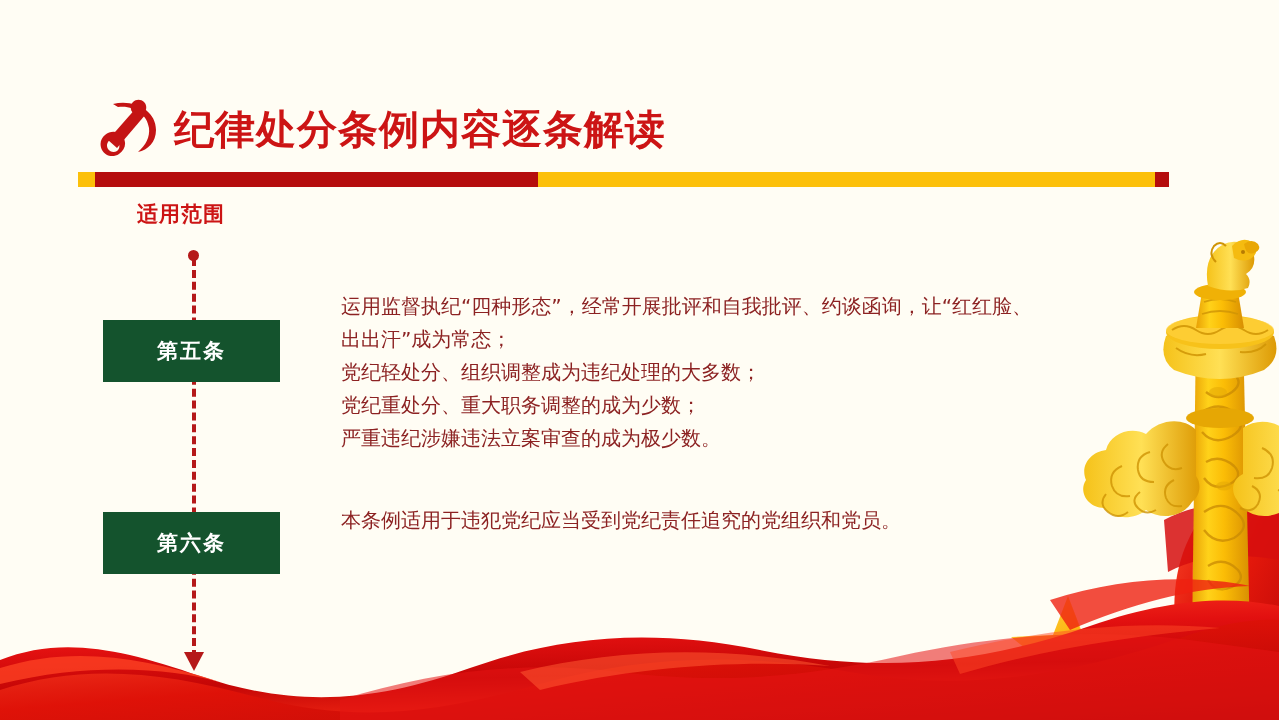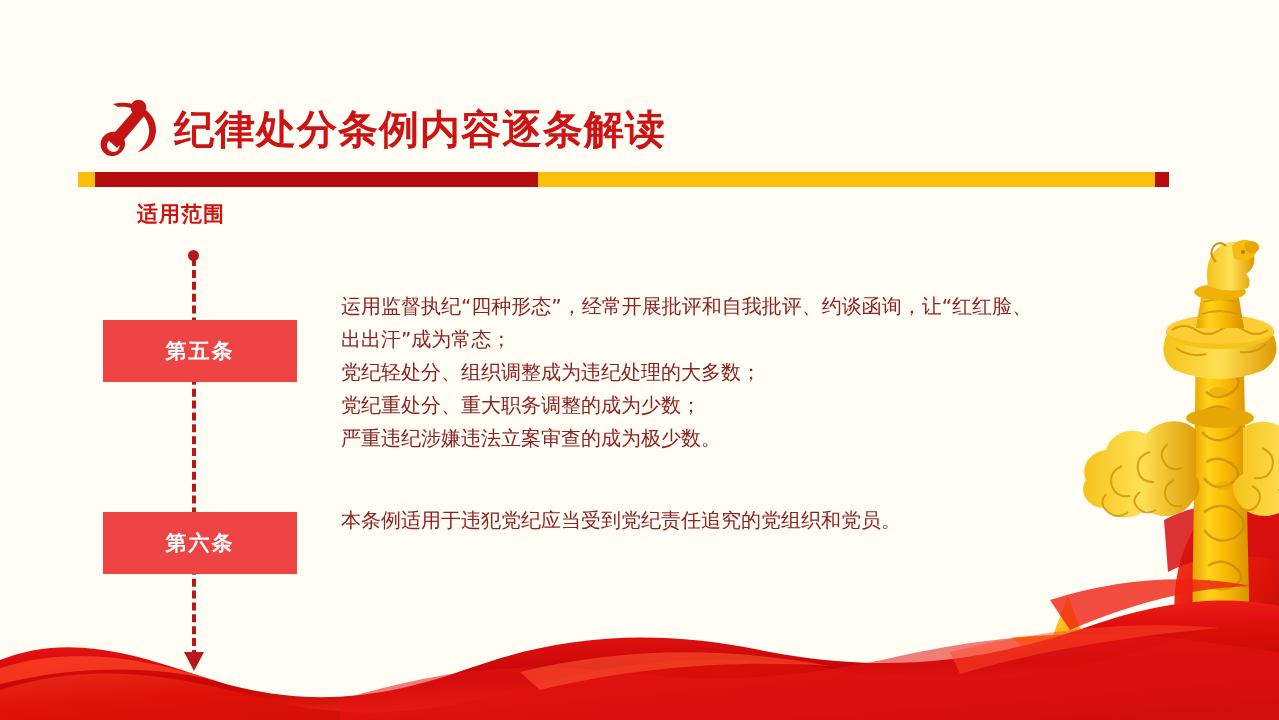--- a/index.html
+++ b/index.html
@@ -47,22 +47,22 @@
     border-left:4px dashed #b51919;
   }
   .tl-arrow{
     position:absolute;left:184px;top:652px;width:0;height:0;
     border-left:10px solid transparent;border-right:10px solid transparent;
     border-top:19px solid #b51919;
   }
 
   
   .chip{
-    position:absolute;left:103px;width:194px;height:62px;
-    background:#ef4444;color:#ffffff;
+    position:absolute;left:103px;width:177px;height:62px;
+    background:#14532d;color:#ffffff;
     display:flex;align-items:center;justify-content:center;
     font-size:21px;font-weight:bold;letter-spacing:2px;
     font-family:"DejaVu Sans","Liberation Sans",sans-serif;
   }
   .chip-5{top:320px;}
   .chip-6{top:512px;}
 
   
   .body-text{
     position:absolute;left:341px;

